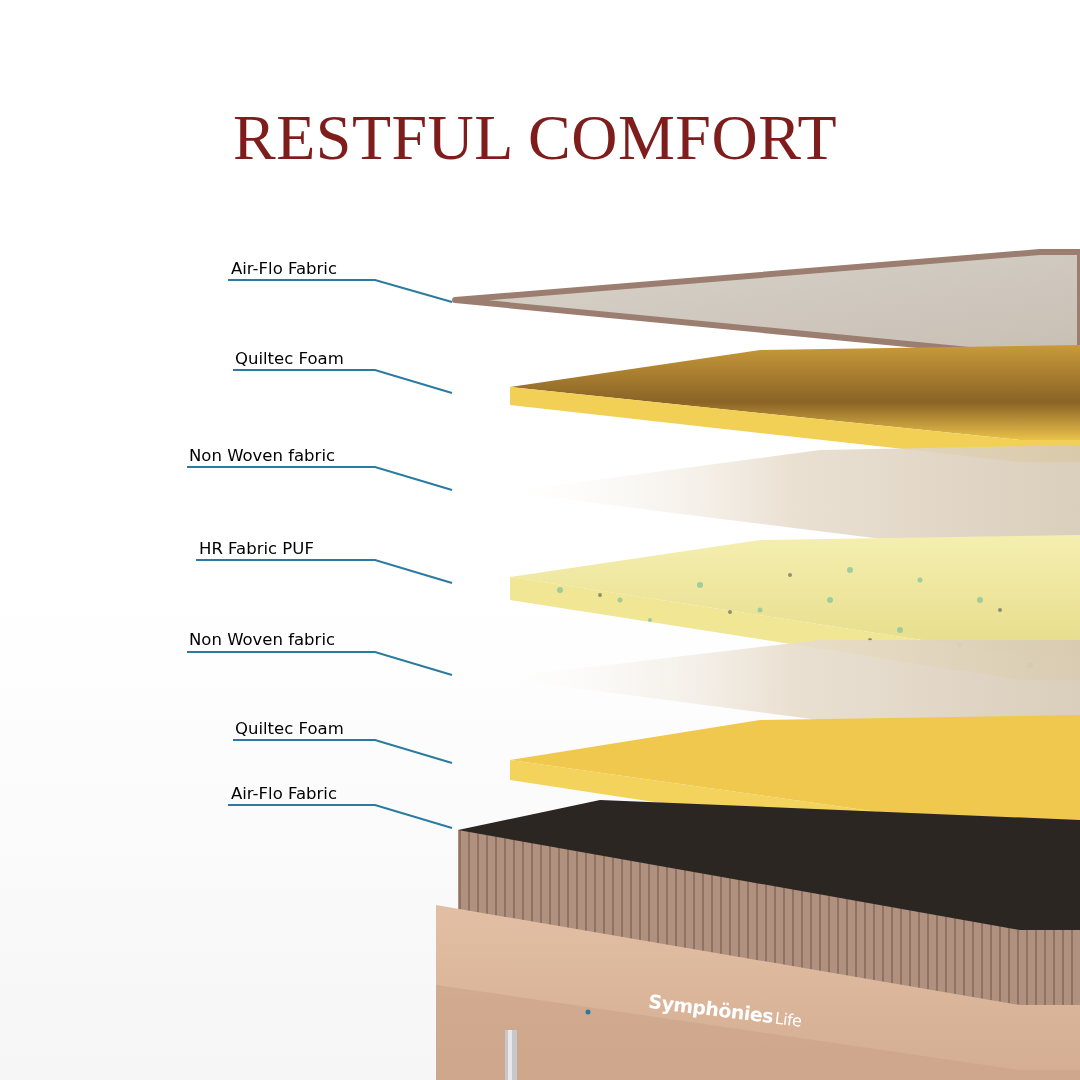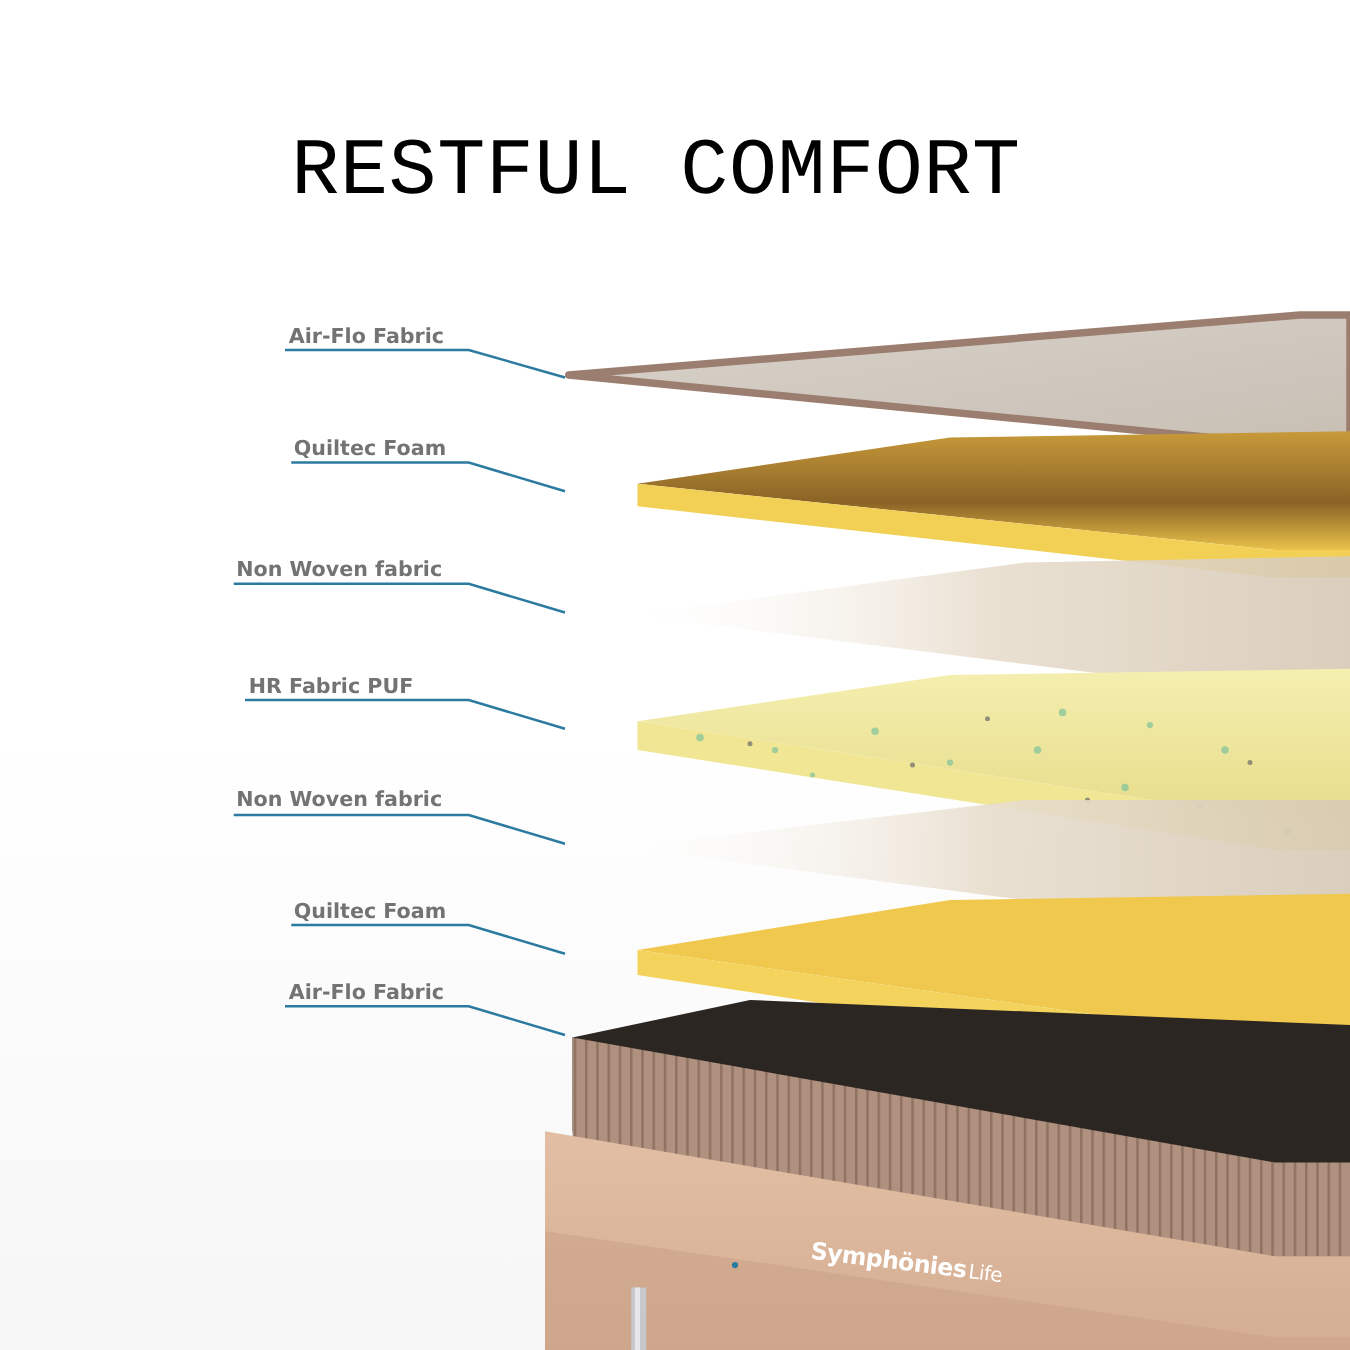--- a/index.html
+++ b/index.html
@@ -1,19 +1,19 @@
 <!DOCTYPE html>
 <html><head>
 <meta charset="utf-8">
 <style>
   html, body { margin:0; padding:0; }
   body { width:1080px; height:1080px; overflow:hidden; background:#ffffff; position:relative; font-family:"Liberation Sans", sans-serif; }
   .bg { position:absolute; inset:0; background:linear-gradient(180deg,#ffffff 0%,#ffffff 55%,#f6f6f6 100%); }
-  .title { position:absolute; left:233px; top:100px; width:620px; font-family:Liberation Mono, monospace; font-size:64px; letter-spacing:0.5px; color:#000000; font-weight:400; line-height:76px; white-space:nowrap; }
-  .label { position:absolute; font-family:"DejaVu Sans", sans-serif; font-size:16.5px; color:#737373; line-height:20px; white-space:nowrap;font-weight:bold; }
+  .title { position:absolute; left:233px; top:100px; width:620px; font-family:Liberation Serif, serif; font-size:64px; letter-spacing:0.5px; color:#7f1d1d; font-weight:400; line-height:76px; white-space:nowrap; }
+  .label { position:absolute; font-family:"DejaVu Sans", sans-serif; font-size:16.5px; color:#000000; line-height:20px; white-space:nowrap; }
   svg.art { position:absolute; left:0; top:0; }
   .brand { position:absolute; left:650px; top:990px; color:#ffffff; font-family:"DejaVu Sans", sans-serif; font-weight:bold; font-size:19px; transform:rotate(7deg); transform-origin:left top; white-space:nowrap; letter-spacing:-0.5px; }
   .brand .sub { font-weight:normal; font-size:16px; margin-left:2px; }
 </style>
 </head>
 <body>
 
 <div class="bg"></div>
 
 <div class="title">RESTFUL COMFORT</div>

